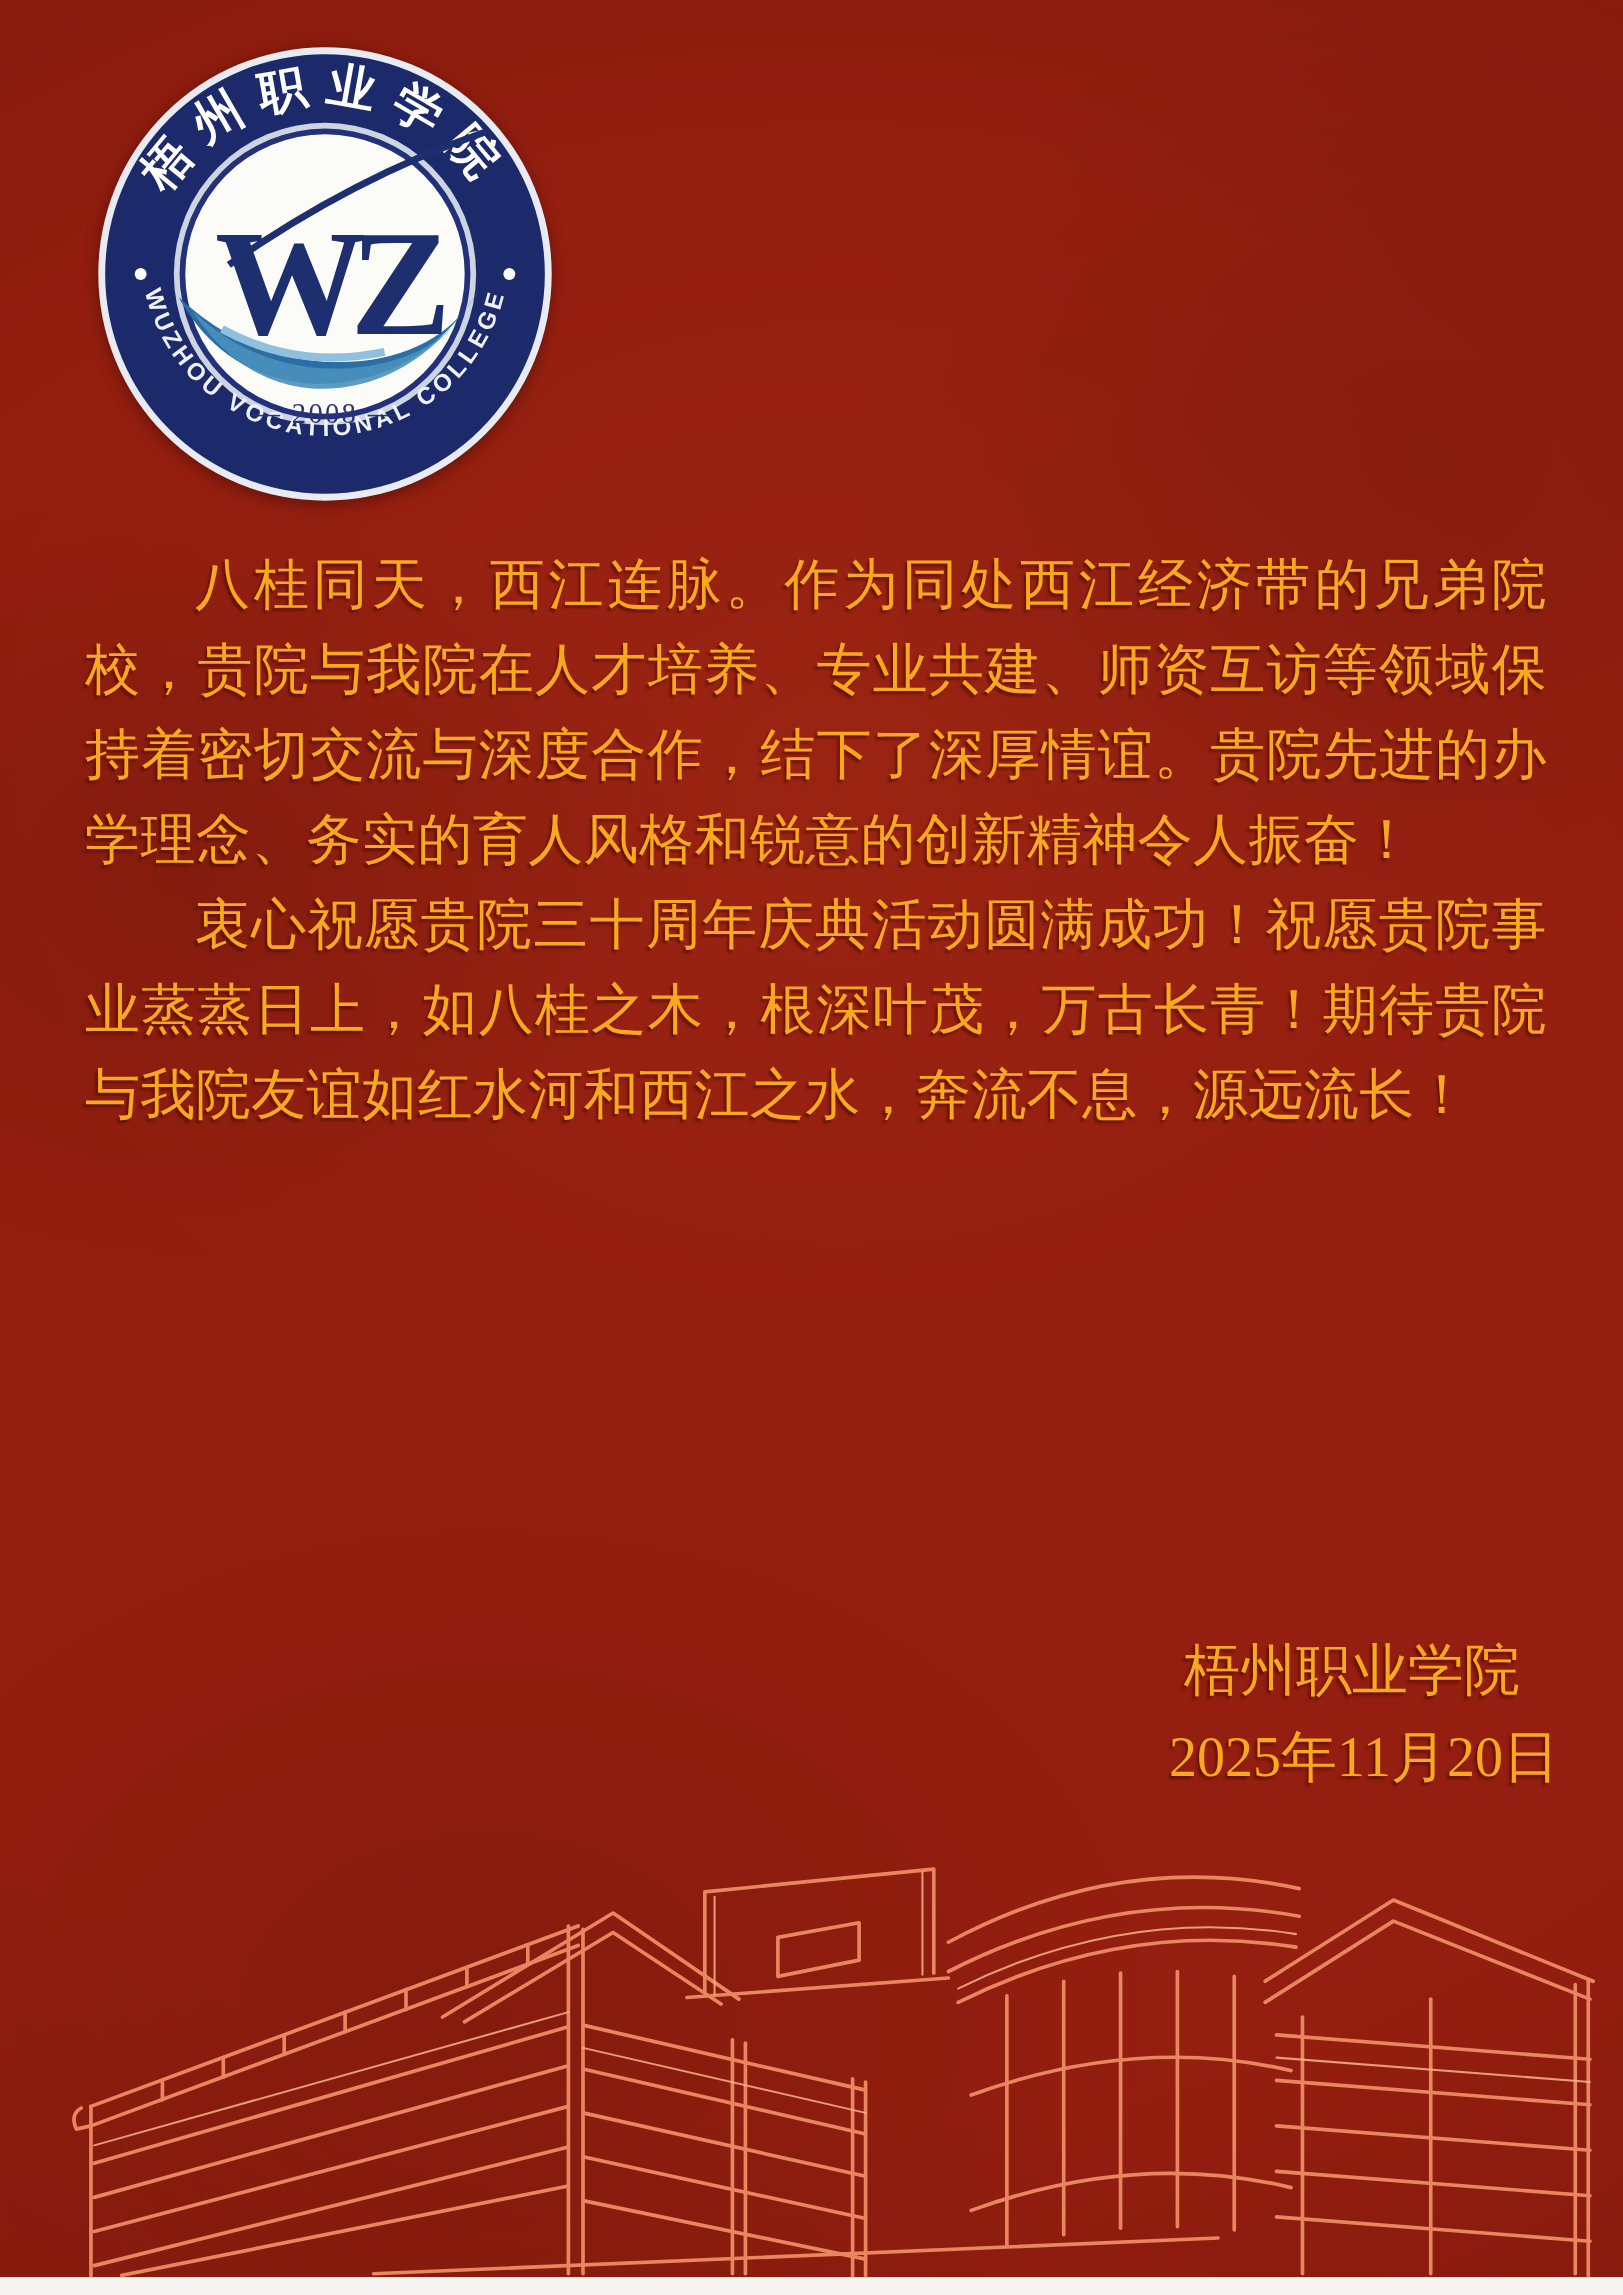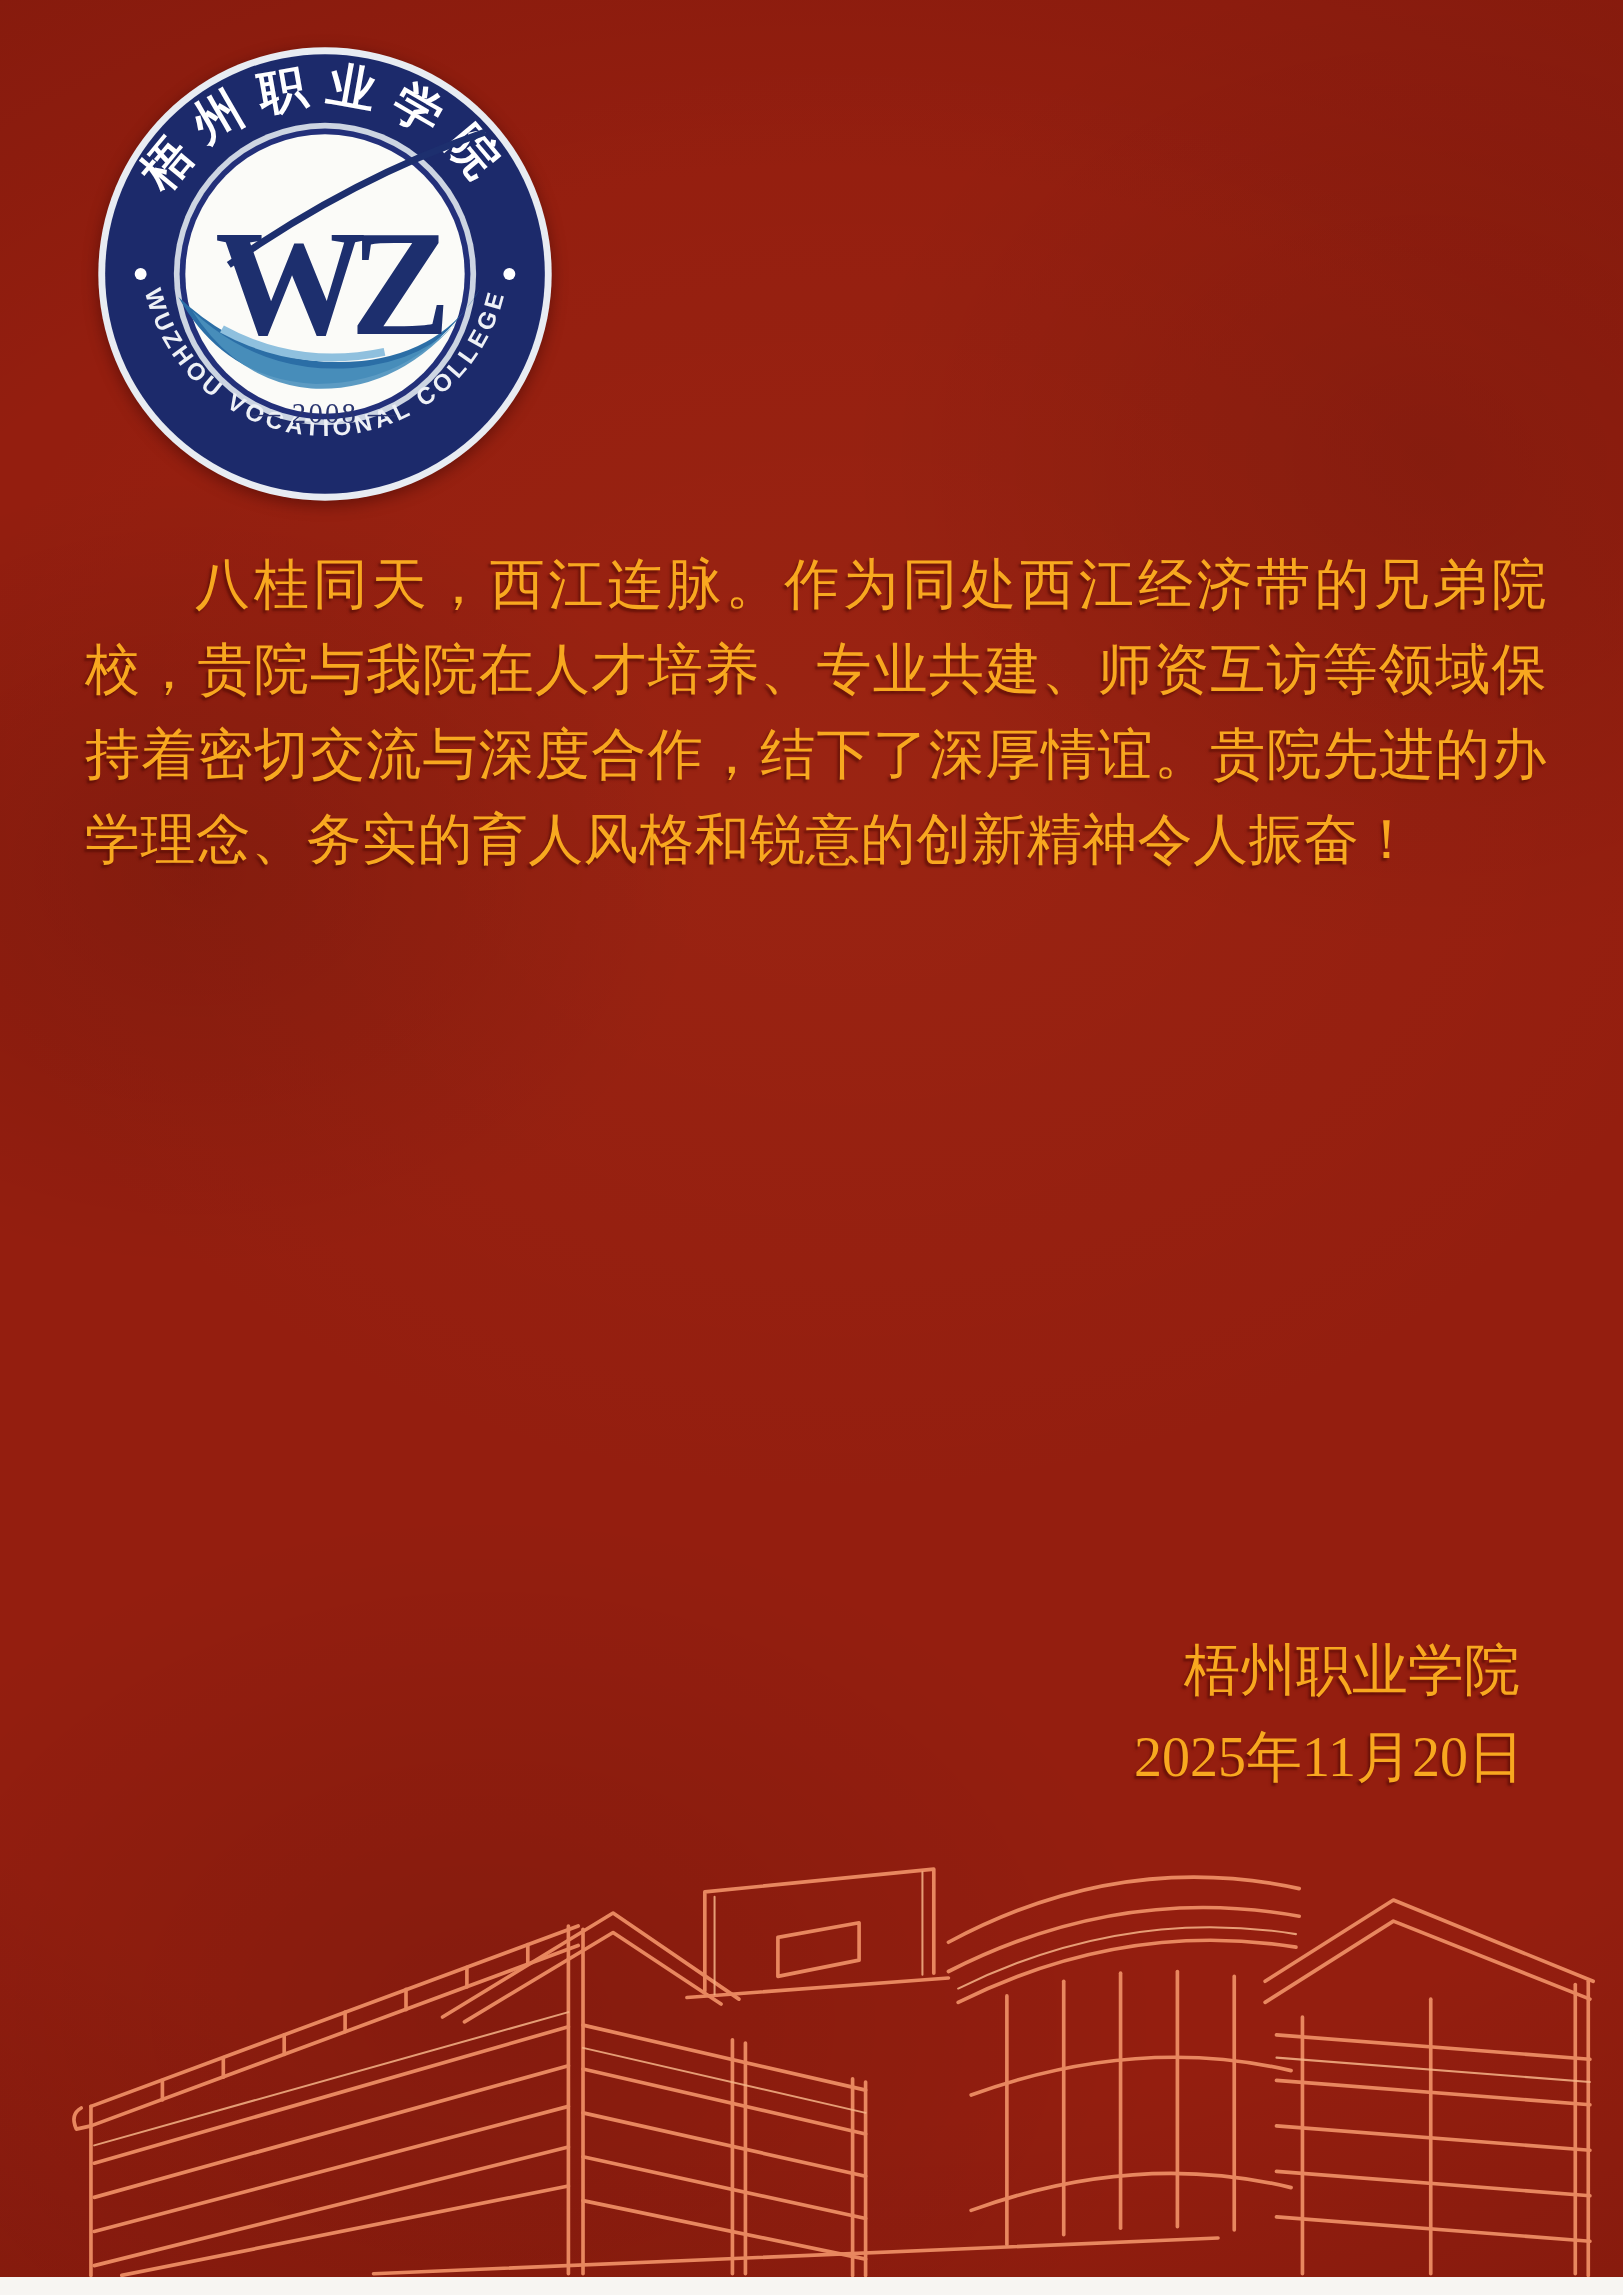--- a/index.html
+++ b/index.html
@@ -29,21 +29,21 @@
     text-shadow:-2.4px 3.2px 2.4px rgba(70,8,0,.55);
     letter-spacing:0.4px;
   }
   .letter p{margin:0;text-indent:2em;}
   .sign-block{
     position:absolute;left:0;top:1627px;width:1624px;
     text-align:right;font-size:56px;line-height:87px;color:#f8a81f;
     text-shadow:-2.4px 3.2px 2.4px rgba(70,8,0,.55);
   }
   .sign-block .sig{display:block;margin-right:104px;}
-  .sign-block .dt{display:block;margin-right:100px;}
+  .sign-block .dt{display:block;margin-right:65px;}
   .building{
     position:absolute;left:0;bottom:18px;width:1624px;height:455px;
   }
   .building svg{width:100%;height:100%;display:block;}
   .white-strip{
     position:absolute;left:0;bottom:0;width:100%;height:18px;background:#f7f5f2;
   }
 </style>
 </head>
 <body>
@@ -77,20 +77,21 @@
     <path d="M 58 96 Q 112 58 170 38" stroke="#1d2f6e" stroke-width="3" fill="none"></path>
 
     <text x="100" y="126" text-anchor="middle" font-size="66" font-weight="bold" fill="#1d2f6e" letter-spacing="-7" font-family="Liberation Serif, DejaVu Serif, serif">WZ</text>
 
     <text x="100" y="165" text-anchor="middle" font-size="12.5" fill="#2a3570" letter-spacing="1" font-family="Liberation Serif, DejaVu Serif, serif">— 2008 —</text>
   </svg>
 </div>
 
 <div class="letter">
   <p>八桂同天，西江连脉。作为同处西江经济带的兄弟院校，贵院与我院在人才培养、专业共建、师资互访等领域保持着密切交流与深度合作，结下了深厚情谊。贵院先进的办学理念、务实的育人风格和锐意的创新精神令人振奋！</p>
+  <p>衷心祝愿贵院三十周年庆典活动圆满成功！祝愿贵院事业蒸蒸日上，如八桂之木，根深叶茂，万古长青！期待贵院与我院友谊如红水河和西江之水，奔流不息，源远流长！</p>
 </div>
 
 <div class="sign-block">
   <span class="sig">梧州职业学院</span>
   <span class="dt">2025年11月20日</span>
 </div>
 
 <div class="building">
   <svg viewBox="0 0 2000 560" preserveAspectRatio="none">
     <g stroke="#e8875f" stroke-width="4.5" fill="none" stroke-linecap="round" stroke-linejoin="round">

